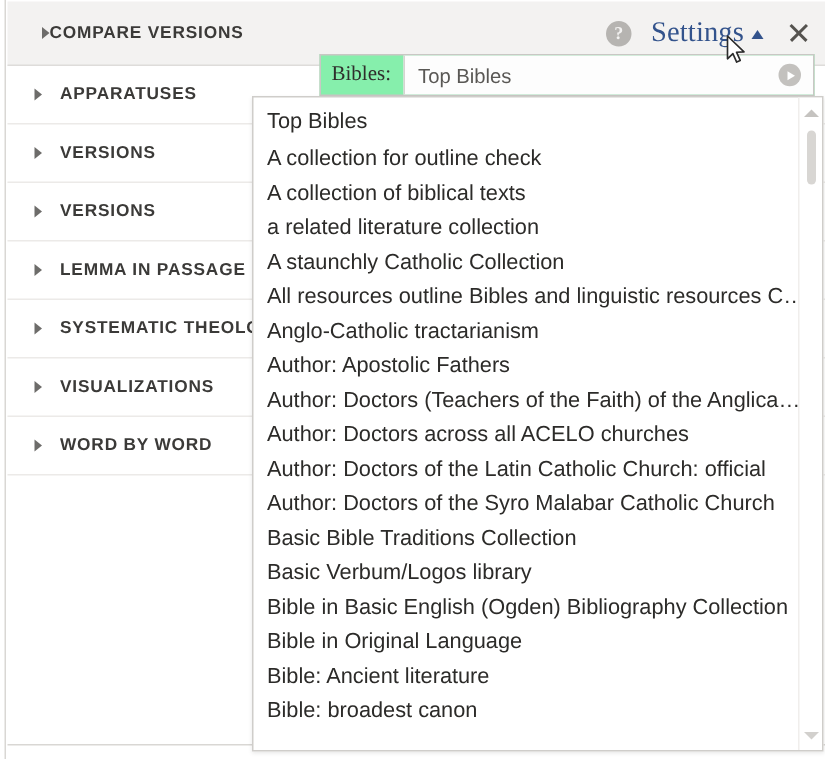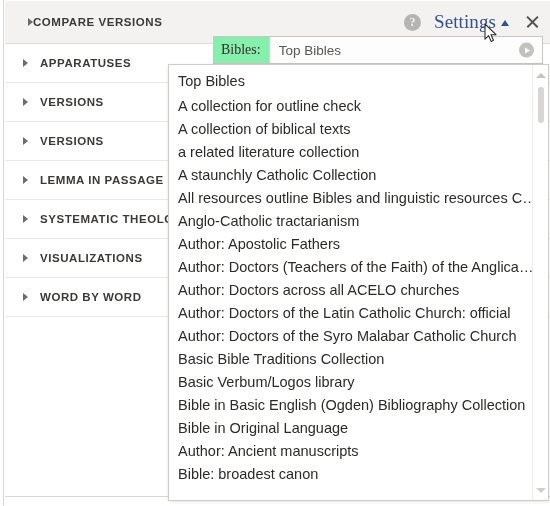--- a/index.html
+++ b/index.html
@@ -384,21 +384,21 @@
           <div class="dd-item">Anglo-Catholic tractarianism</div>
           <div class="dd-item">Author: Apostolic Fathers</div>
           <div class="dd-item">Author: Doctors (Teachers of the Faith) of the Anglica…</div>
           <div class="dd-item">Author: Doctors across all ACELO churches</div>
           <div class="dd-item">Author: Doctors of the Latin Catholic Church: official</div>
           <div class="dd-item">Author: Doctors of the Syro Malabar Catholic Church</div>
           <div class="dd-item">Basic Bible Traditions Collection</div>
           <div class="dd-item">Basic Verbum/Logos library</div>
           <div class="dd-item">Bible in Basic English (Ogden) Bibliography Collection</div>
           <div class="dd-item">Bible in Original Language</div>
-          <div class="dd-item">Author: Ancient manuscripts</div>
+          <div class="dd-item">Bible: Ancient literature</div>
           <div class="dd-item">Bible: broadest canon</div>
         </div>
     </div>
     <div class="dd-scrollbar">
       <div class="sb-arrow up">
           <span class="g"></span>
         </div>
       <div class="sb-thumb"></div>
       <div class="sb-arrow down">
           <span class="g"></span>

